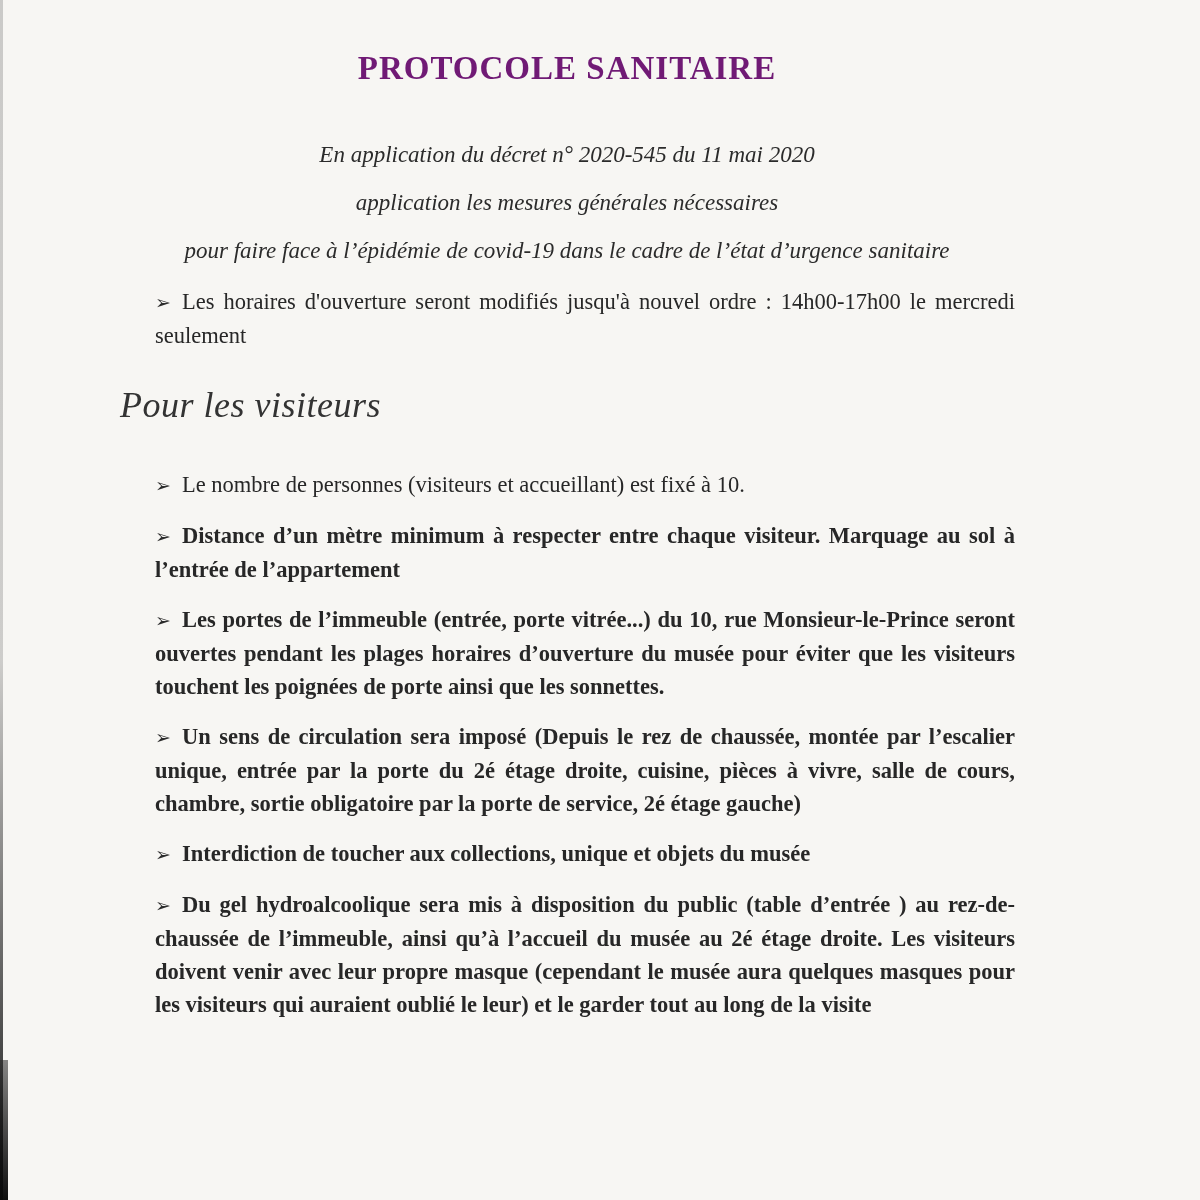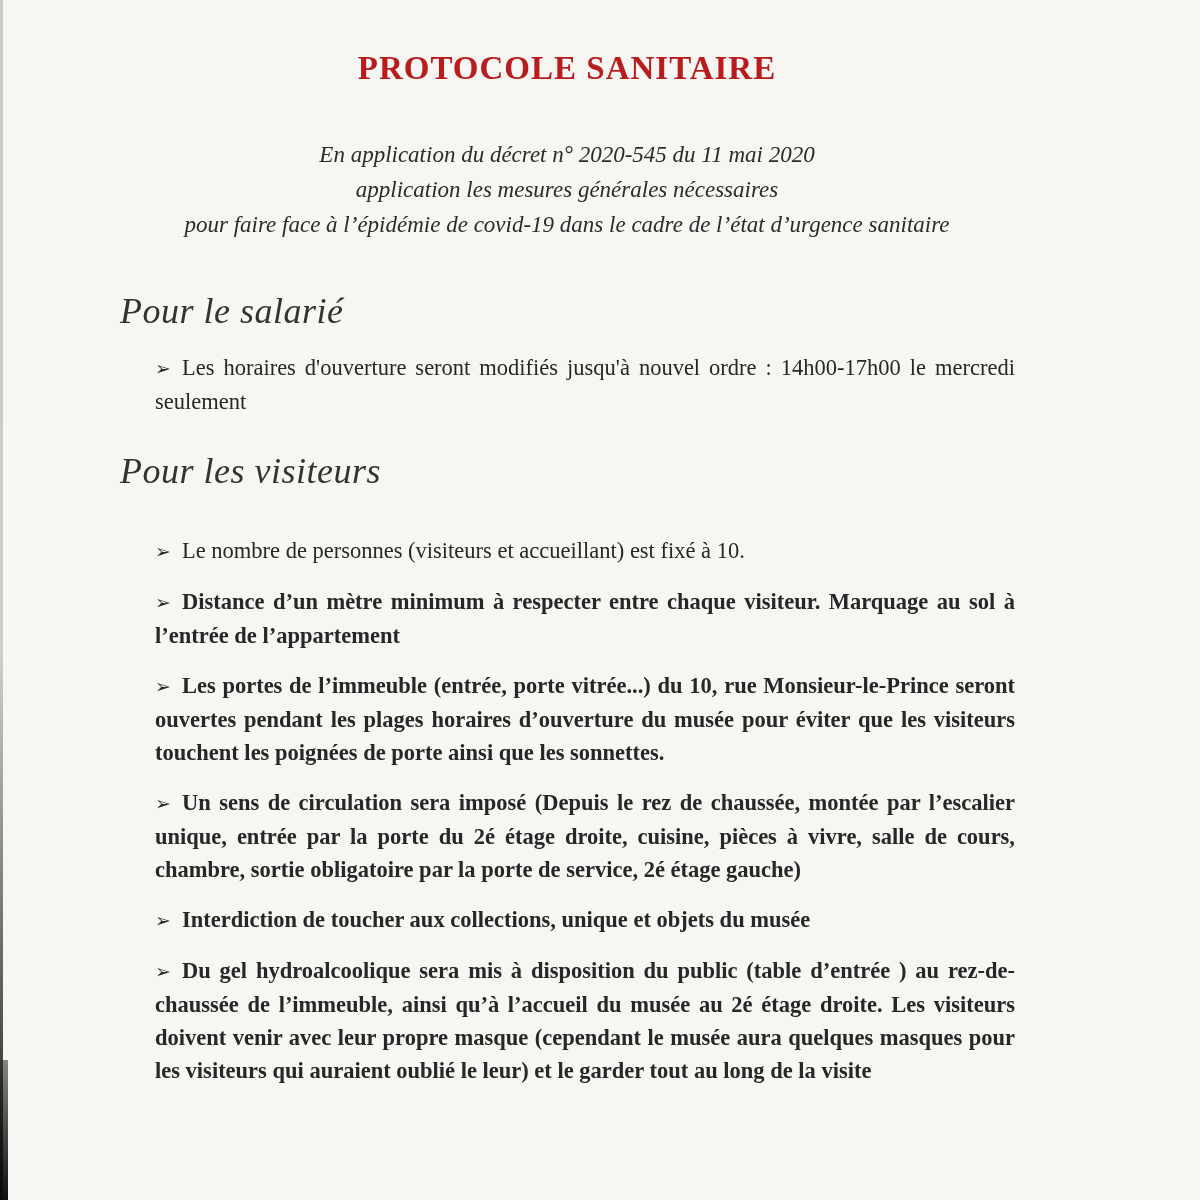--- a/index.html
+++ b/index.html
@@ -25,29 +25,29 @@
     position:absolute; left:0; top:1060px; width:8px; height:140px;
     background:linear-gradient(to bottom, rgba(40,40,40,.55), rgba(10,10,10,.98));
   }
 
   .center-block { width:1134px; text-align:center; }
 
   h1.doc-title {
     margin:50px 0 0 0;
     font-size:33px; font-weight:bold;
     letter-spacing:1px;
-    color:#b91c1c;
+    color:#701a75;
   }
   .subtitle {
     margin-top:52px;
     font-style:italic;
     font-size:23px; line-height:31px;
     color:#2b2b2b;
   }
-  .subtitle p { margin:4px; }
+  .subtitle p { margin:17px; }
 
   h2.section-heading {
     margin:0; padding:0;
     margin-left:120px;
     font-size:36px; font-weight:normal; font-style:italic;
     color:#333333;
     letter-spacing:.5px;
   }
   #heading-salarie   { margin-top:50px; }
   #heading-visiteurs { margin-top:32px; }
@@ -80,21 +80,20 @@
       <h1 class="doc-title">PROTOCOLE SANITAIRE</h1>
       <div class="subtitle">
         <p>En application du décret n° 2020-545 du 11 mai 2020</p>
         <p>application les mesures générales nécessaires</p>
         <p>pour faire face à l’épidémie de covid-19 dans le cadre de l’état d’urgence sanitaire</p>
       </div>
     </div>
   </header>
 
   <section>
-    <h2 class="section-heading" id="heading-salarie">Pour le salarié</h2>
 
 
     <p class="bullet mt-para-lg"><span class="glyph">➢</span><span>Les horaires d'ouverture seront modifiés jusqu'à nouvel ordre : 14h00-17h00 le mercredi seulement</span></p>
   </section>
 
   <section>
     <h2 class="section-heading" id="heading-visiteurs">Pour les visiteurs</h2>
 
     <p class="bullet mt-first"><span class="glyph">➢</span><span>Le nombre de personnes (visiteurs et accueillant) est fixé à 10.</span></p>
 

